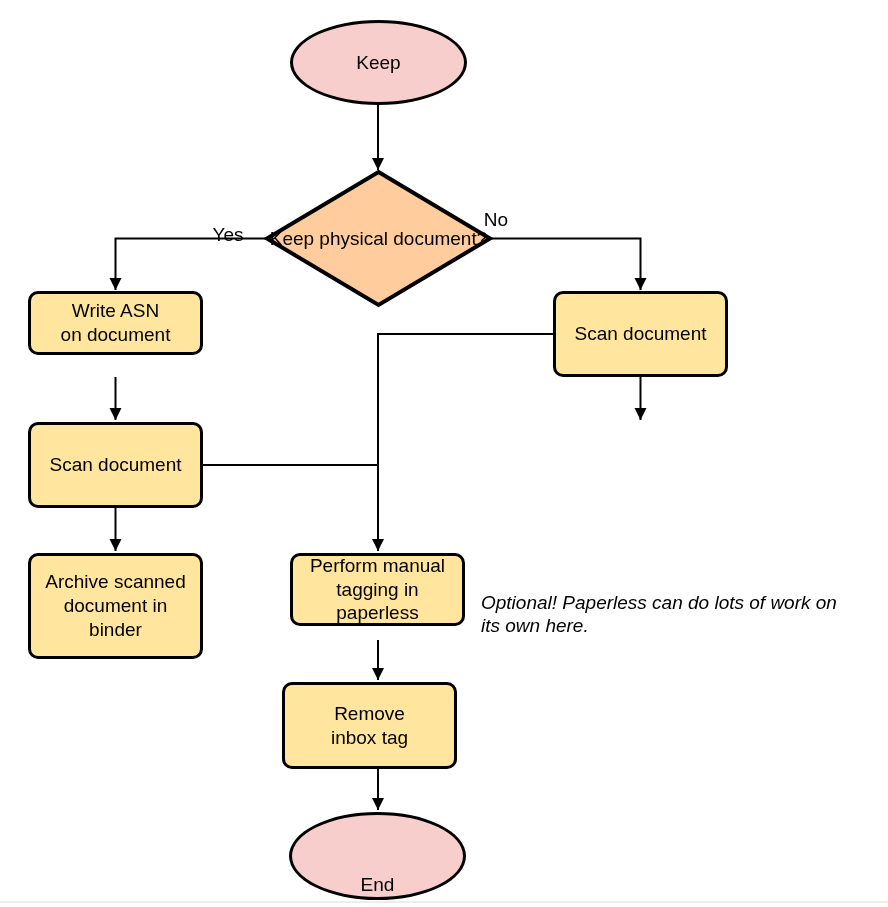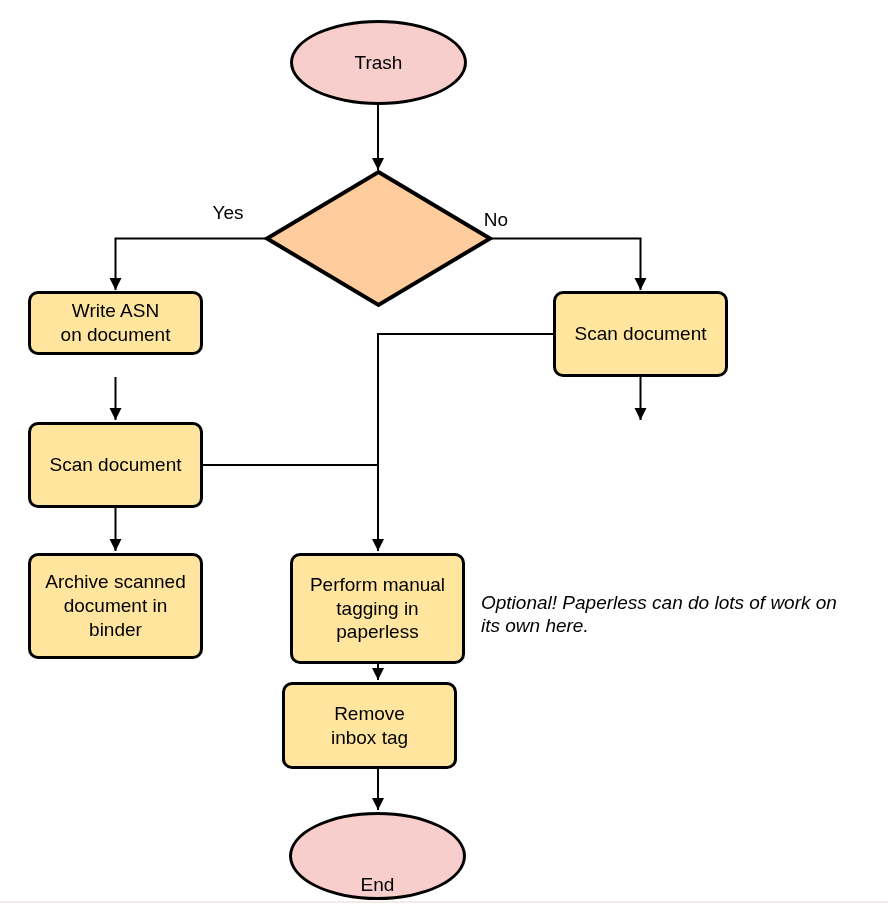--- a/index.html
+++ b/index.html
@@ -96,45 +96,49 @@
     <polyline points="115.5,377 115.5,420" fill="none" stroke="#000000" stroke-width="2" marker-end="url(#arrow)"></polyline>
     <polyline points="115.5,508 115.5,551" fill="none" stroke="#000000" stroke-width="2" marker-end="url(#arrow)"></polyline>
     <polyline points="640.5,377 640.5,420" fill="none" stroke="#000000" stroke-width="2" marker-end="url(#arrow)"></polyline>
     <polyline points="553,334 378,334 378,551" fill="none" stroke="#000000" stroke-width="2" marker-end="url(#arrow)"></polyline>
     <polyline points="203,465 378,465" fill="none" stroke="#000000" stroke-width="2"></polyline>
     <polyline points="378,640 378,680" fill="none" stroke="#000000" stroke-width="2" marker-end="url(#arrow)"></polyline>
     <polyline points="378,769 378,810" fill="none" stroke="#000000" stroke-width="2" marker-end="url(#arrow)"></polyline>
   </svg>
 
   <div class="node terminal" style="left:290px; top:20px; width:177px; height:85px;">
-    <span class="lbl">Trash</span>
+    <span class="lbl">Keep</span>
   </div>
 
+  <div class="decision-label" style="left:267px; top:172px; width:223px; height:133px;">
+    <span class="lbl">Keep physical
+document?</span>
+  </div>
 
-  <div class="edge-label" style="left:193px; top:202px; width:70px;">Yes</div>
+  <div class="edge-label" style="left:193px; top:224px; width:70px;">Yes</div>
   <div class="edge-label" style="left:461px; top:209px; width:70px;">No</div>
 
   <div class="node process" style="left:28px; top:291px; width:175px; height:64px;">
     <span class="lbl">Write ASN
 on document</span>
   </div>
   <div class="node process" style="left:28px; top:422px; width:175px; height:86px;">
     <span class="lbl">Scan document</span>
   </div>
   <div class="node process" style="left:28px; top:553px; width:175px; height:106px;">
     <span class="lbl">Archive scanned
 document in
 binder</span>
   </div>
 
   <div class="node process" style="left:553px; top:291px; width:175px; height:86px;">
     <span class="lbl">Scan document</span>
   </div>
 
-  <div class="node process" style="left:290px; top:553px; width:175px; height:111px;">
+  <div class="node process" style="left:290px; top:553px; width:175px; height:73px;">
     <span class="lbl">Perform manual
 tagging in
 paperless</span>
   </div>
   <div class="node process" style="left:282px; top:682px; width:175px; height:87px;">
     <span class="lbl">Remove
 inbox tag</span>
   </div>
 
   <div class="node terminal" style="left:289px; top:812px; width:177px; height:88px;align-items:flex-end;">

